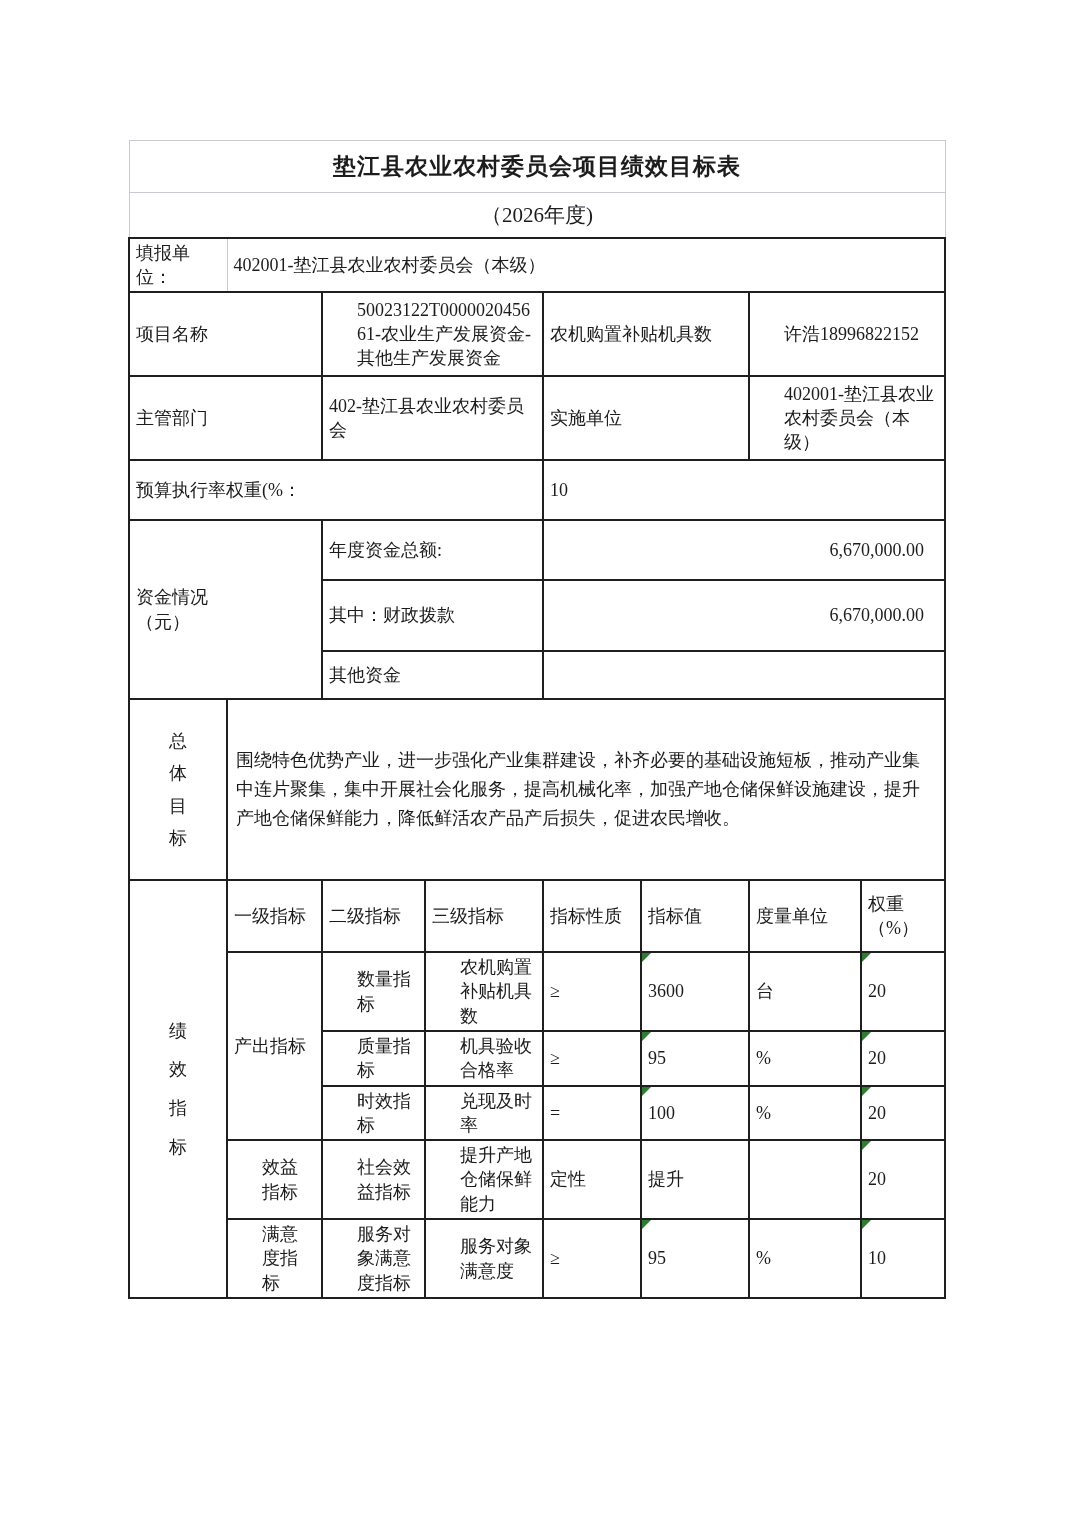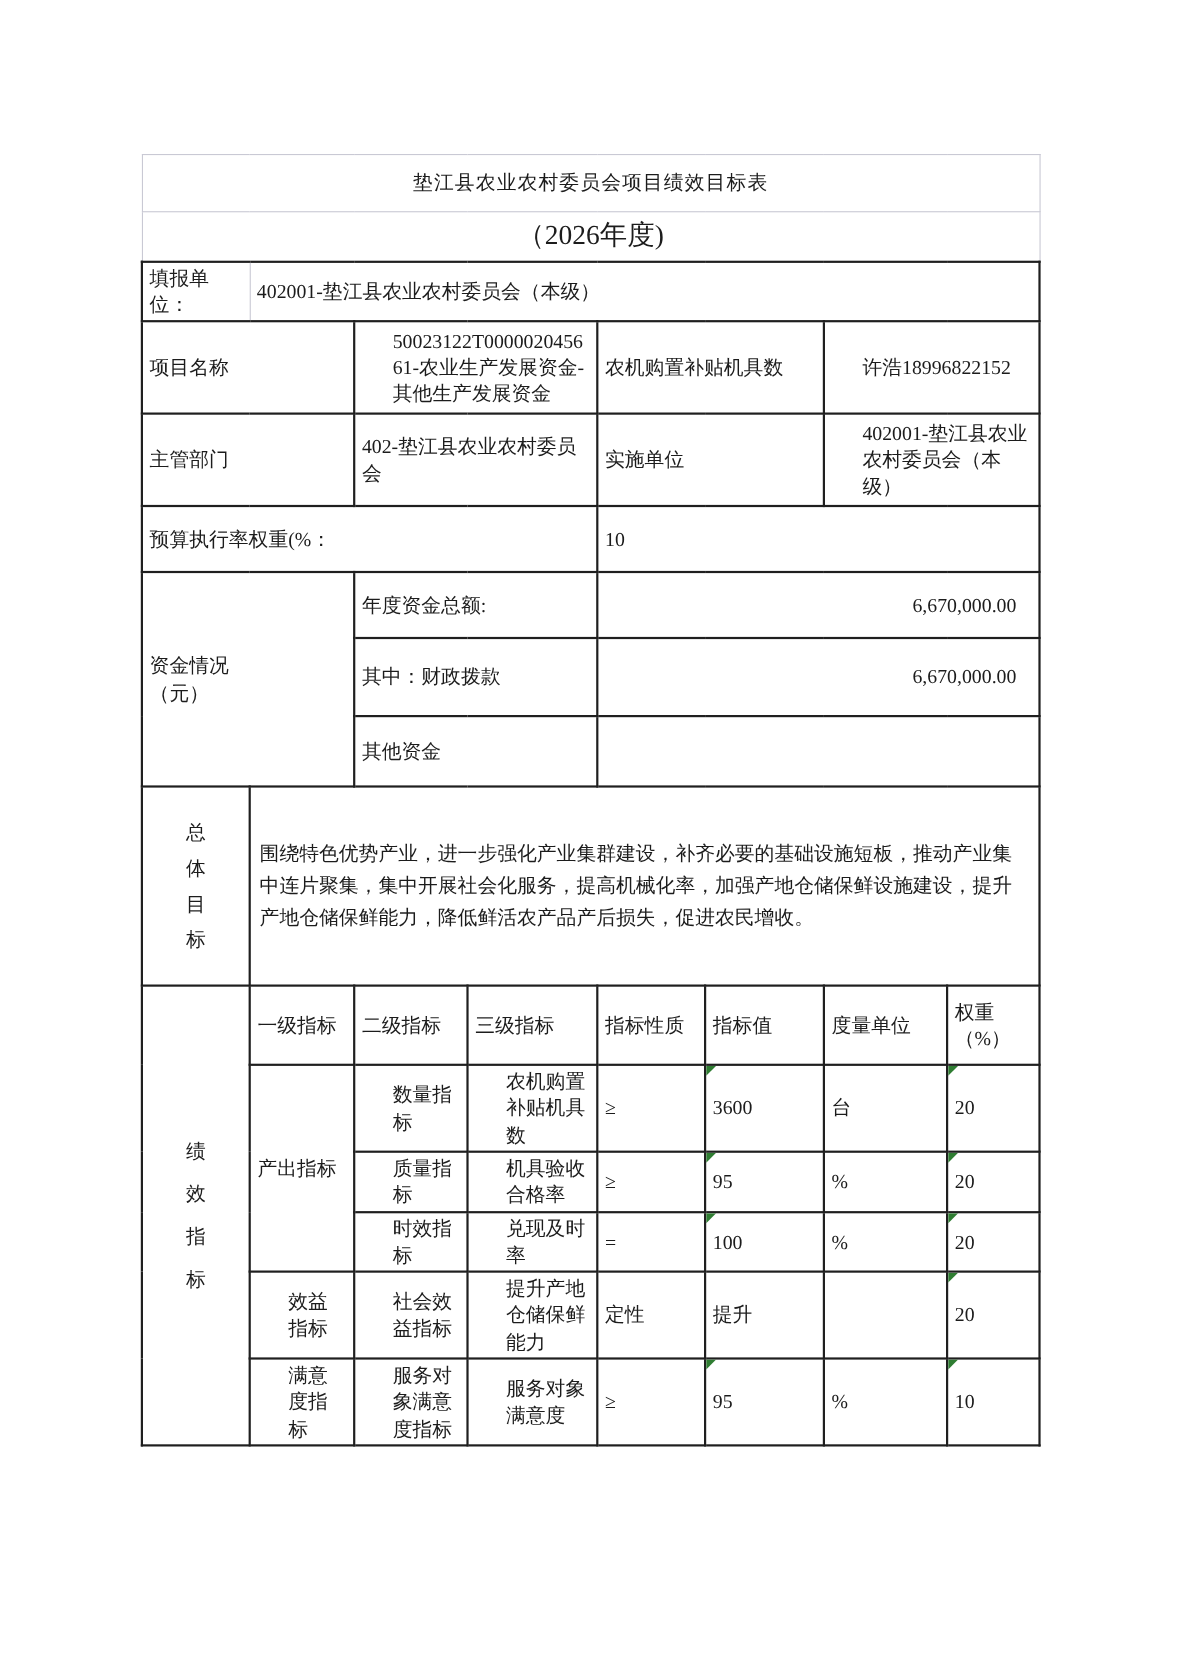--- a/index.html
+++ b/index.html
@@ -12,22 +12,22 @@
   td{
     border:2px solid var(--border-dark,#1f1f1f);
     padding:2px 6px;font-size:18px;vertical-align:middle;overflow:hidden;
     line-height:1.35;
   }
   
   tr.band td{border:1px solid var(--border-light,#c9c9d4);}
   td.lt-div-r{border-right:1px solid var(--border-light,#c9c9d4);}
   td.lt-div-l{border-left:1px solid var(--border-light,#c9c9d4);}
 
-  .title-cell{font-size:18px;font-weight:normal;text-align:center;letter-spacing:1px;}
-  .subtitle-cell{font-size:25px;text-align:center;}
+  .title-cell{font-size:23px;font-weight:bold;text-align:center;letter-spacing:1px;}
+  .subtitle-cell{font-size:21px;text-align:center;}
   .tc{text-align:left;}
   .tl{text-align:left;}
   .trt{text-align:right;}
   .ba{word-break:break-all;padding-left:34px;}
   .prewrap{white-space:pre-line;}
   .goal-text{line-height:1.62;padding:4px 8px;}
   .money{padding-right:20px;text-align:right;}
 
   .vtext{width:1.25em;margin:0 auto;word-break:break-all;text-align:center;line-height:1.8;}
   .vtext.tall{line-height:2.15;}
@@ -93,21 +93,21 @@
 （元）</td>
     <td colspan="2" class="tl">年度资金总额:</td>
     <td colspan="4" class="trt money">6,670,000.00</td>
   </tr>
 
   <tr style="height:71px">
     <td colspan="2" class="tc">其中：财政拨款</td>
     <td colspan="4" class="trt money">6,670,000.00</td>
   </tr>
 
-  <tr style="height:64px">
+  <tr style="height:48px">
     <td colspan="2" class="tc">其他资金</td>
     <td colspan="4" class="trt money"></td>
   </tr>
 
   <tr style="height:181px">
     <td>
       <div class="vtext">总体目标</div>
     </td>
     <td colspan="7" class="tl goal-text">围绕特色优势产业，进一步强化产业集群建设，补齐必要的基础设施短板，推动产业集中连片聚集，集中开展社会化服务，提高机械化率，加强产地仓储保鲜设施建设，提升产地仓储保鲜能力，降低鲜活农产品产后损失，促进农民增收。</td>
   </tr>

